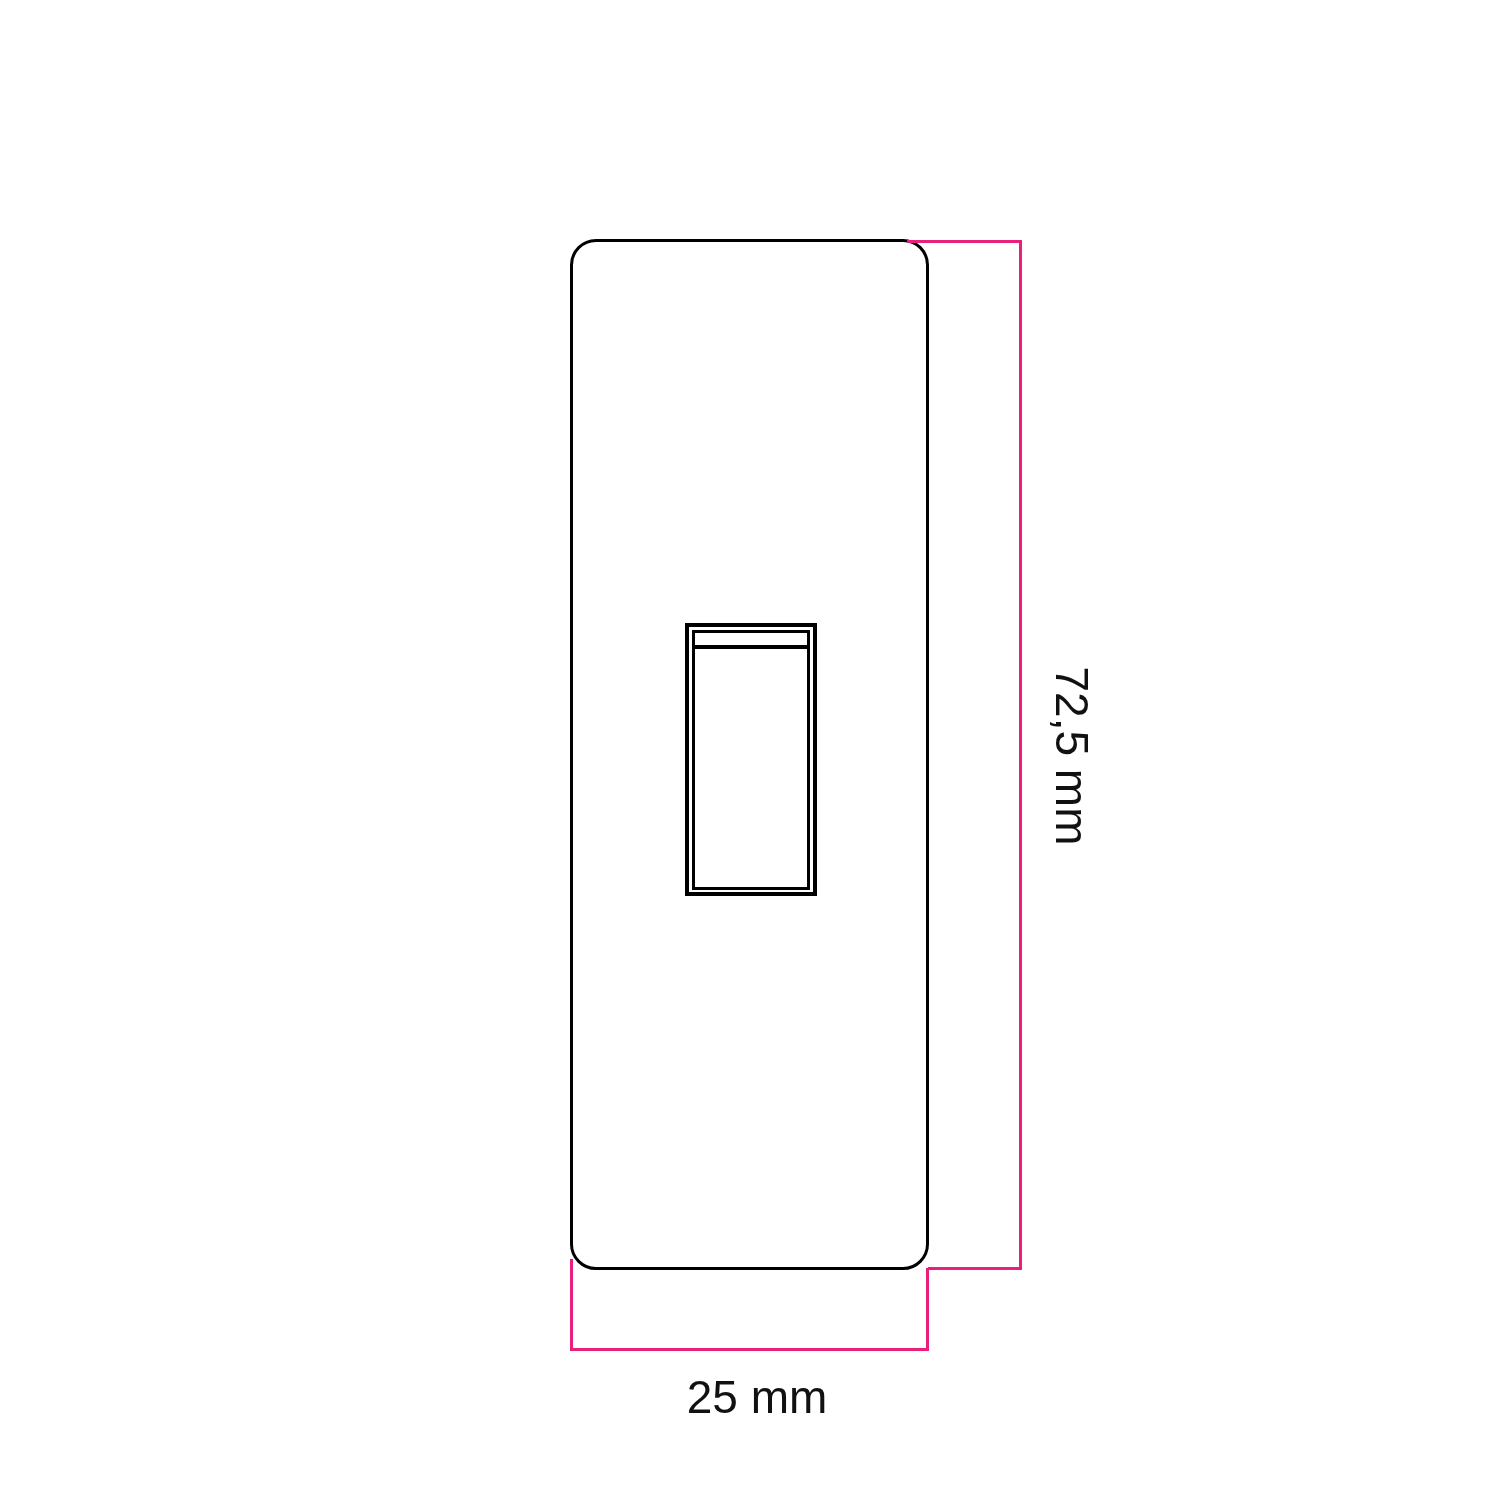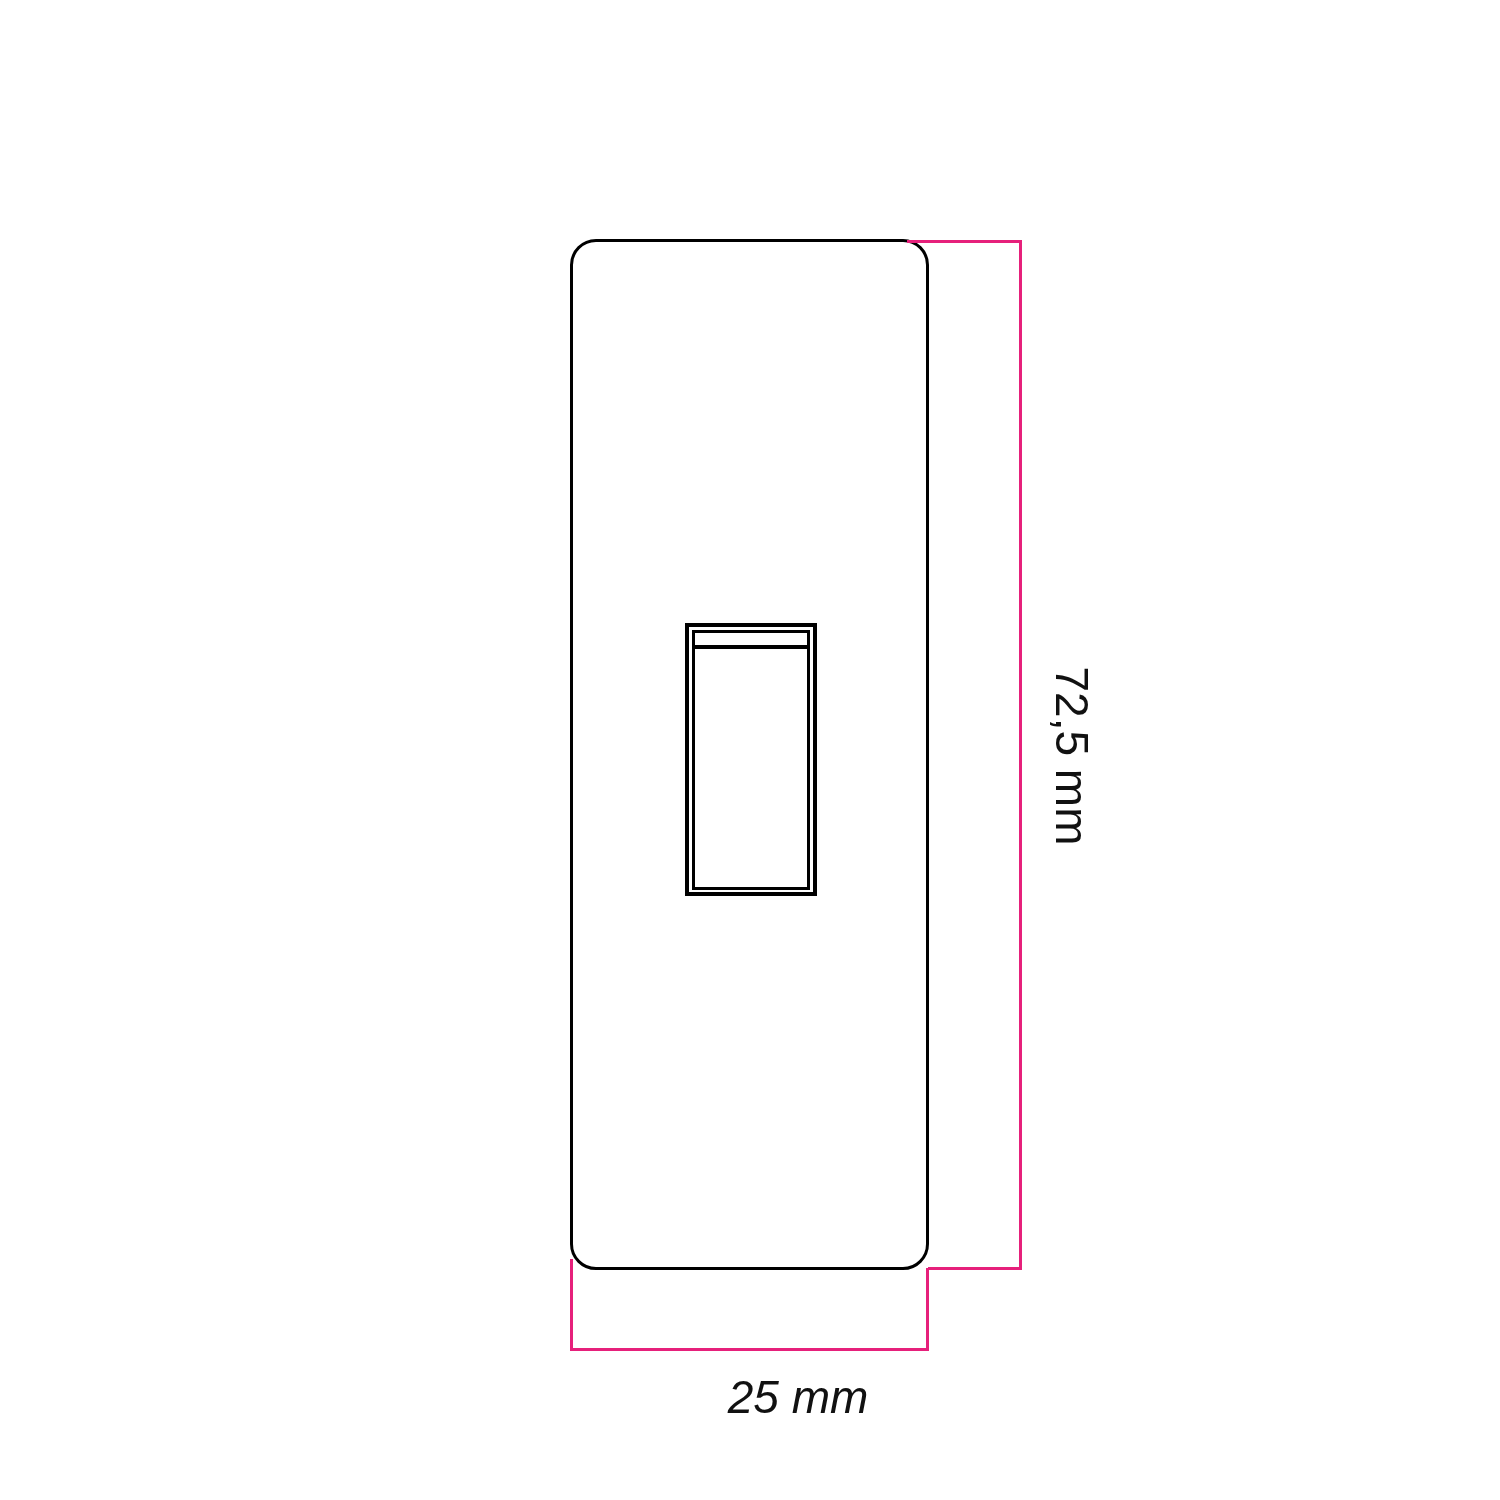--- a/index.html
+++ b/index.html
@@ -61,23 +61,22 @@
     font-size: 46px;
     line-height: 1.2;
     white-space: nowrap;
     user-select: none;
   }
   .label-height {
     left: 1071px; top: 756px;
     transform: translate(-50%, -50%) rotate(90deg);
   }
   .label-width {
-    left: 798px; top: 1398px;
+    left: 757px; top: 1398px;
     transform: translate(-50%, -50%);
-    font-style: italic;
   }
 </style>
 </head>
 <body>
 
 <div class="stage">
 
   <div class="abs plate"></div>
 
   <div class="abs sw-outer"></div>

